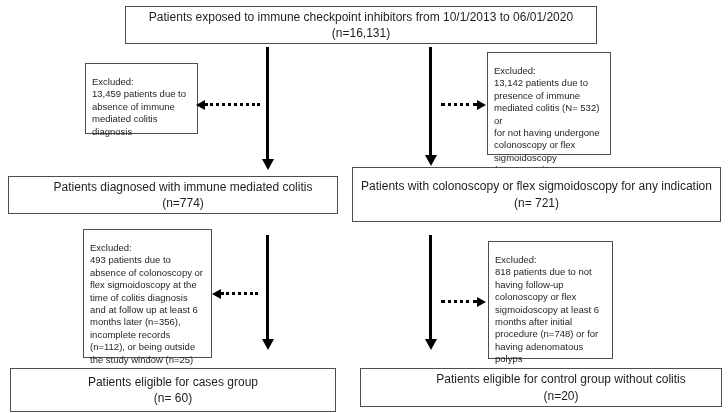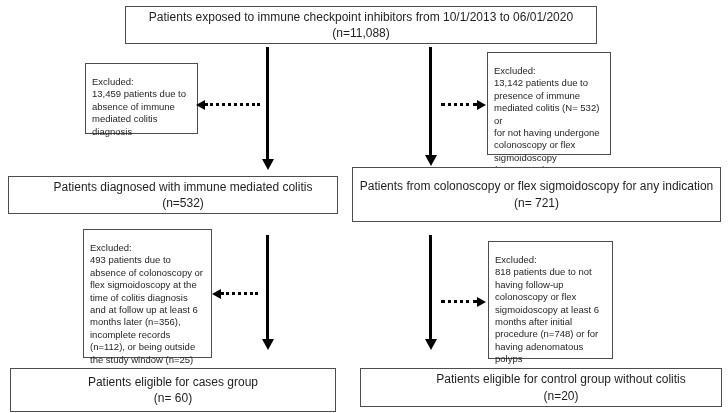--- a/index.html
+++ b/index.html
@@ -81,21 +81,21 @@
     border-left: 9px solid #000000;
   }
 </style>
 </head>
 <body>
 
 <div class="canvas">
 
   <div class="box center" style="left:125px; top:6px; width:472px; height:38px;">
     <div>Patients exposed to immune checkpoint inhibitors from 10/1/2013 to 06/01/2020</div>
-    <div>(n=11,088)</div>
+    <div>(n=16,131)</div>
   </div>
 
   <div class="v-arrow" style="left:266px; top:47px; height:113px;">
     <div class="head-down"></div>
   </div>
   <div class="v-arrow" style="left:429px; top:47px; height:109px;">
     <div class="head-down"></div>
   </div>
 
   <div class="box excl" style="left:85px; top:63px; width:113px; height:71px;">Excluded:
@@ -117,25 +117,25 @@
     <div class="head-left"></div>
     <div class="dots" style="width:55px;"></div>
   </div>
   <div class="d-arrow" style="left:441px; top:99px; width:45px;">
     <div class="dots" style="width:36px;"></div>
     <div class="head-right"></div>
   </div>
 
   <div class="box center" style="left:8px; top:176px; width:330px; height:38px;padding-left:20px;">
     <div>Patients diagnosed with immune mediated colitis</div>
-    <div>(n=532)</div>
+    <div>(n=774)</div>
   </div>
 
   <div class="box center" style="left:352px; top:167px; width:369px; height:55px;">
-    <div>Patients from colonoscopy or flex sigmoidoscopy for any indication</div>
+    <div>Patients with colonoscopy or flex sigmoidoscopy for any indication</div>
     <div>(n= 721)</div>
   </div>
 
   <div class="v-arrow" style="left:266px; top:235px; height:105px;">
     <div class="head-down"></div>
   </div>
   <div class="v-arrow" style="left:429px; top:235px; height:105px;">
     <div class="head-down"></div>
   </div>
 

